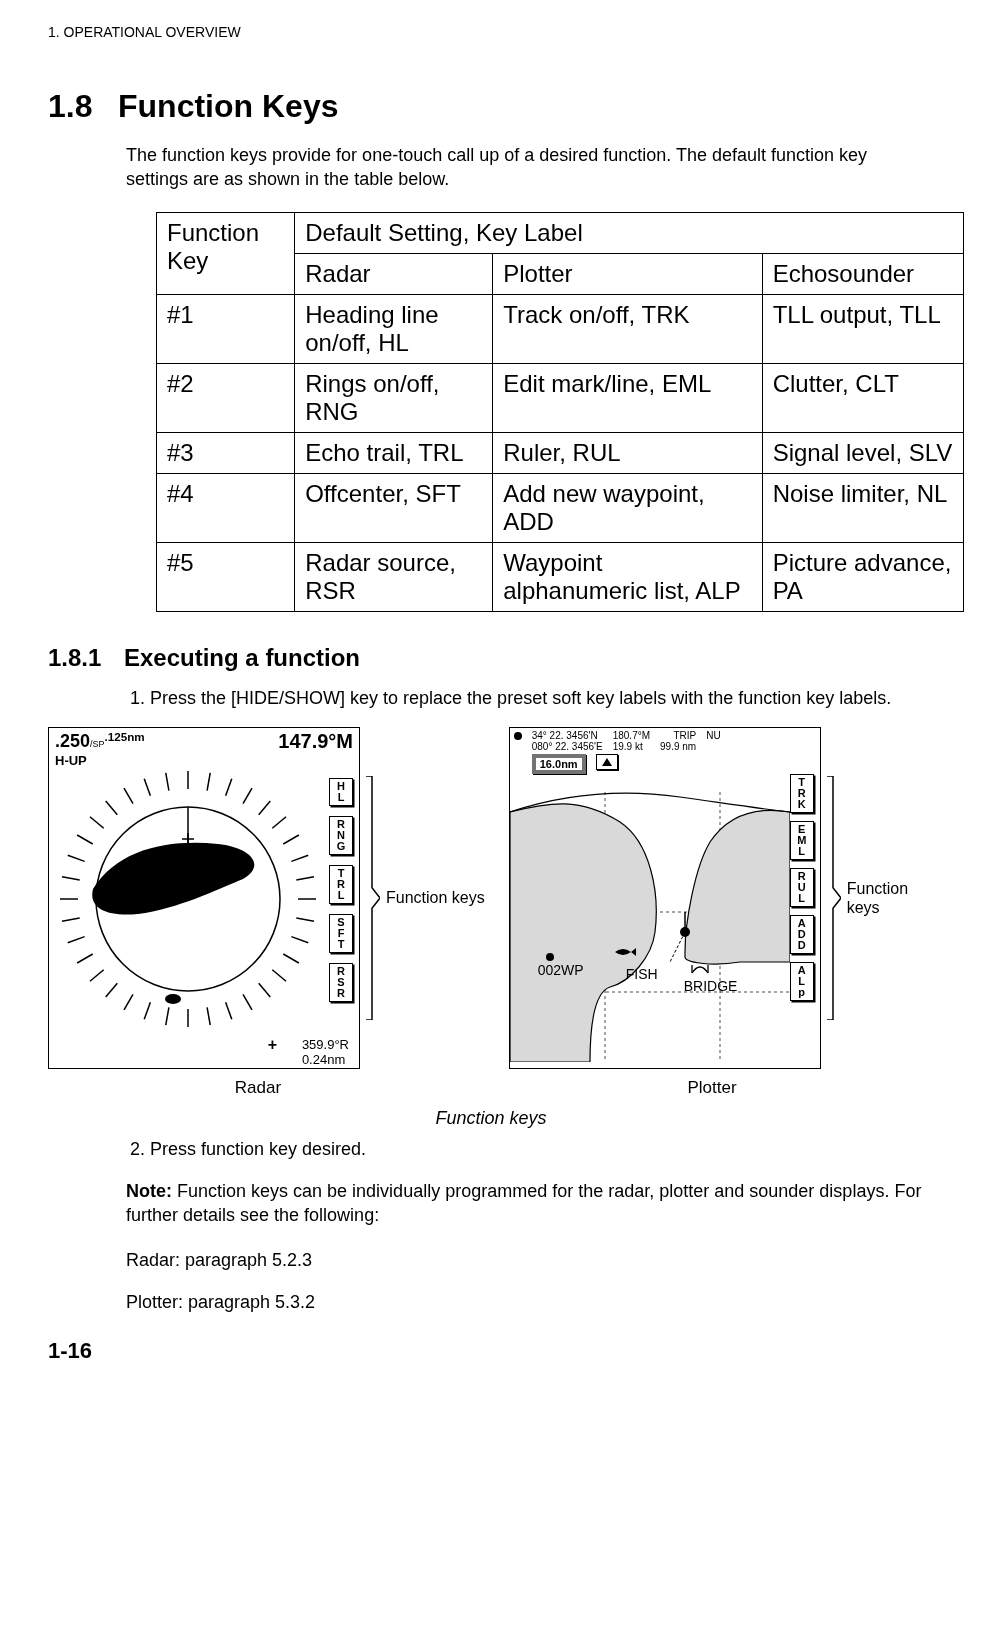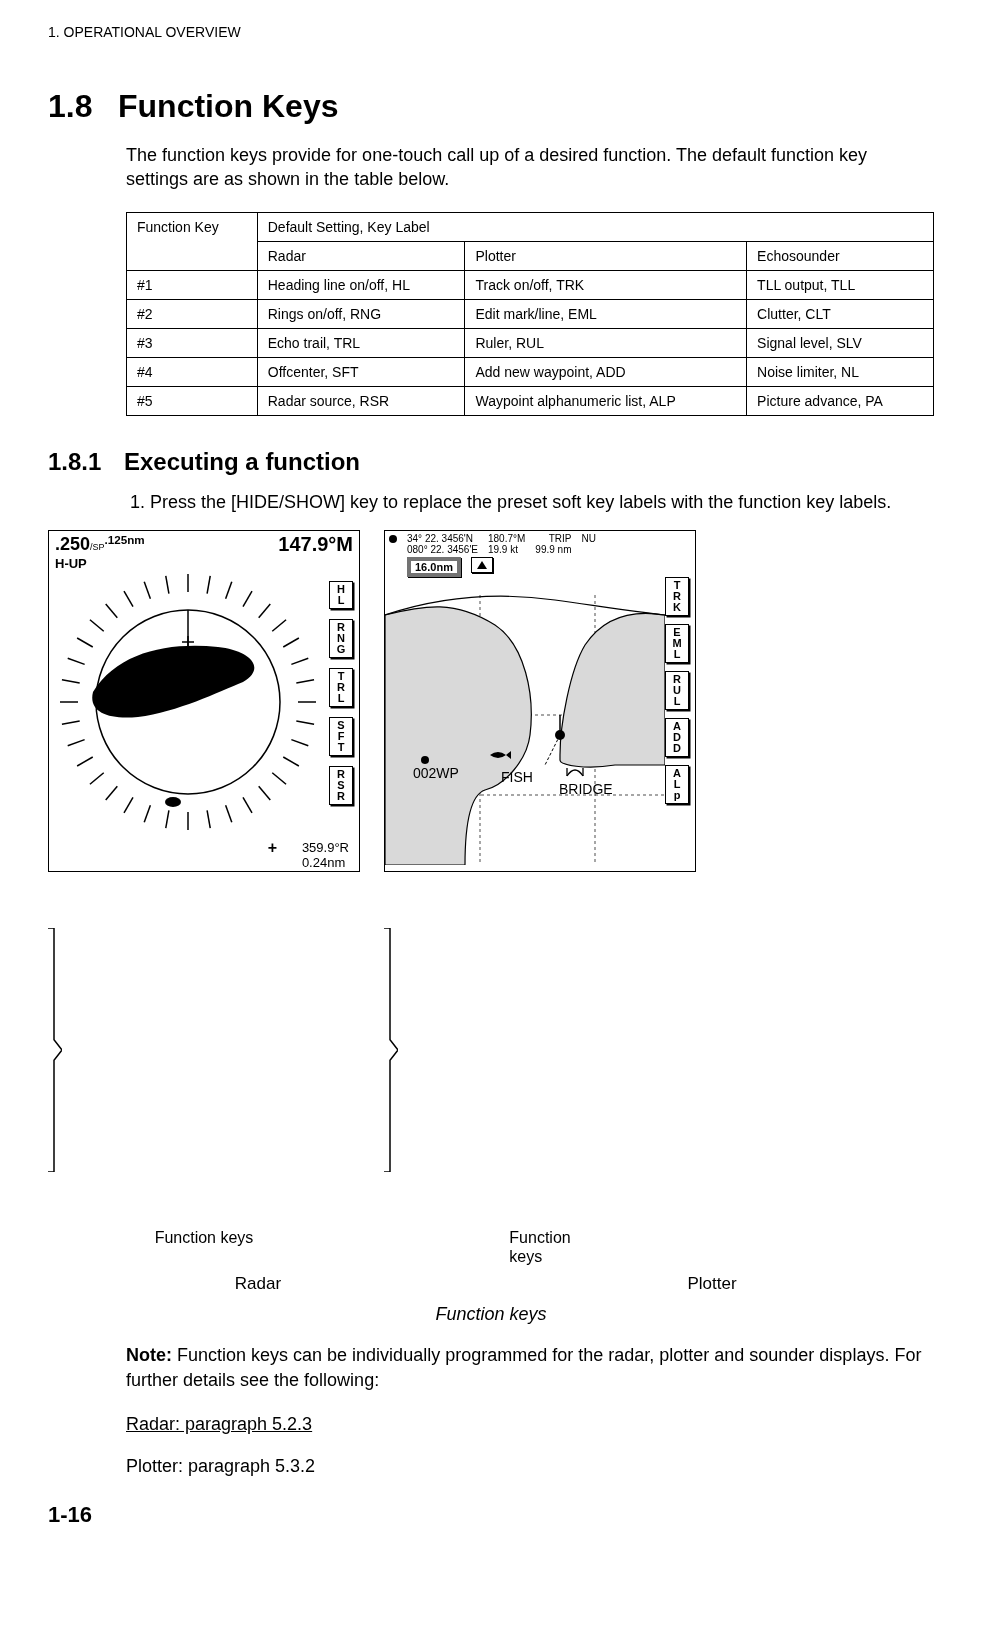--- a/index.html
+++ b/index.html
@@ -28,22 +28,23 @@
     margin-left: 78px;
   }
   .body-text {
     font-size: 18px;
     line-height: 1.35;
     margin-bottom: 20px;
   }
   table.fk {
     border-collapse: collapse;
     width: 100%;
-    font-size: 14px;
+    font-size: 24px;
     margin-bottom: 32px;
+    margin-left: 30px;
   }
   table.fk td, table.fk th {
     border: 1px solid #000;
     padding: 6px 10px;
     text-align: left;
     font-weight: normal;
     vertical-align: top;
   }
   .subsection-title {
     font-size: 24px;
@@ -64,21 +65,21 @@
     line-height: 1.35;
   }
   .figure-row {
     display: flex;
     gap: 24px;
     justify-content: flex-start;
     margin-bottom: 8px;
   }
   .fig-col {
     display: flex;
-    flex-direction: column;
+    flex-direction: row;
     align-items: center;
     gap: 6px;
   }
   .fig-box {
     border: 1.5px solid #000;
     background: #fff;
     position: relative;
   }
   .radar-box {
     width: 310px;
@@ -499,22 +500,25 @@
 </div>
 
 <div class="caption-row">
   <div class="caption left">Radar</div>
   <div class="caption right">Plotter</div>
 </div>
 
 <div class="fig-caption">Function keys</div>
 
 <div class="indent">
+  <ol class="steps" start="2">
+    <li>Press function key desired.</li>
+  </ol>
 
   <p class="body-text note">
     <b>Note:</b><span> Function keys can be individually programmed for the radar, plotter and sounder displays. For further details see the following:</span>
   </p>
 
-  <p class="body-text" style="margin-bottom:12px;text-decoration:underline;">Radar: paragraph 5.2.3</p>
+  <p class="body-text" style="margin-bottom:12px;">Radar: paragraph 5.2.3</p>
   <p class="body-text">Plotter: paragraph 5.3.2</p>
 </div>
 
 <div class="page-num">1-16</div>
 
 </body></html>

